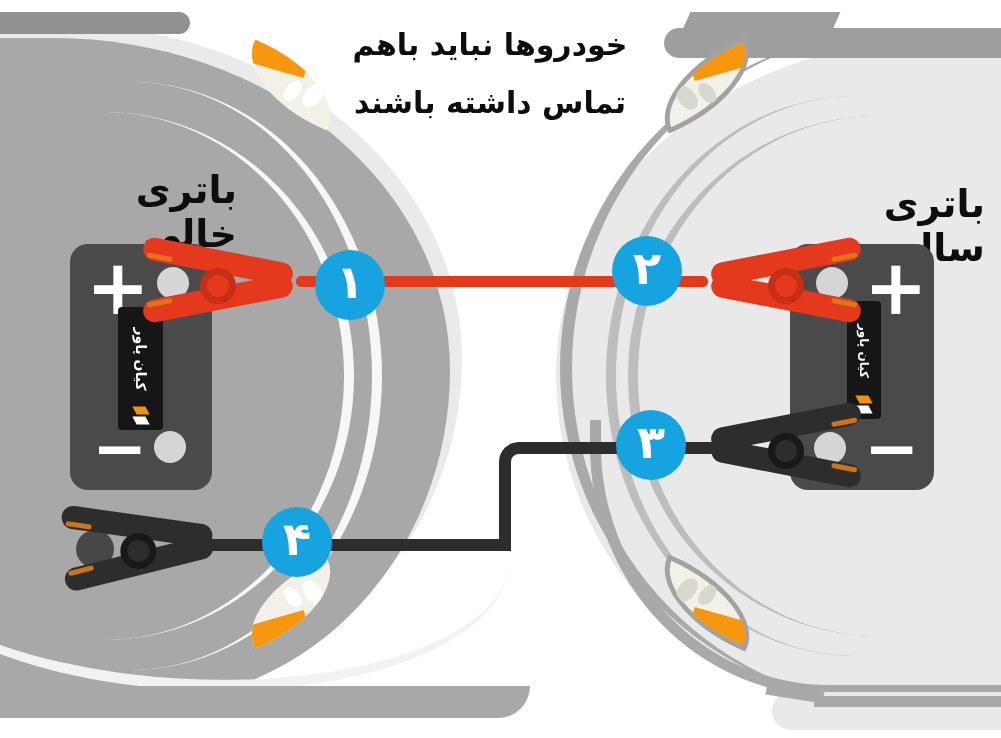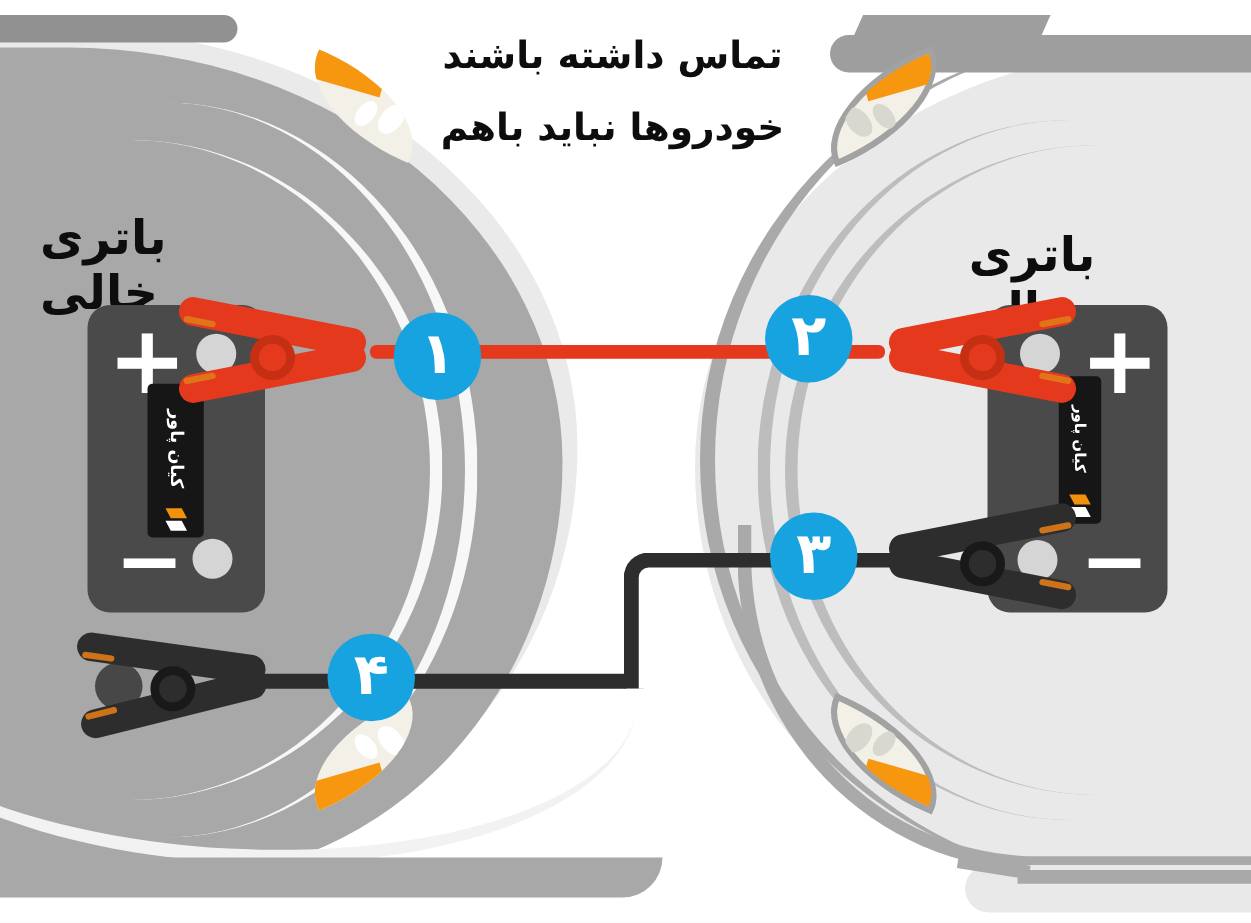--- a/index.html
+++ b/index.html
@@ -60,21 +60,21 @@
   .hl.gray-border .ov { background:#d8d7d0; }
   .hl-lt { left:240px; top:58px; transform:rotate(24deg); }
   .hl-lb { left:240px; top:576px; transform:scaleY(-1) rotate(24deg); }
   .hl-rt { left:652px; top:56px; transform:scaleX(-1) rotate(24deg); }
   .hl-rb { left:652px; top:574px; transform:scaleX(-1) scaleY(-1) rotate(24deg); }
 
   
   .fa { direction:rtl; color:#0d0d0d; font-weight:bold; }
   .note { left:280px; top:16px; width:420px; text-align:center; font-size:30px;
           line-height:58px; letter-spacing:-1px; }
-  .batt-label { font-size:38px; text-align:left; }
+  .batt-label { font-size:38px; text-align:right; }
   .batt-label-left  { left:32px;  top:168px; width:205px; }
   .batt-label-right { left:775px; top:182px; width:210px; }
 
   
   .battery { background:#4a4a4a; border-radius:18px; }
   .batt-l { left:70px;  top:244px; width:142px; height:246px; }
   .batt-r { left:790px; top:244px; width:144px; height:246px; }
   .terminal { width:32px; height:32px; border-radius:50%; background:#d5d5d5; }
   .sign { color:#ffffff; font-weight:bold; line-height:1; }
   .sign-plus { font-size:76px; }
@@ -233,17 +233,17 @@
     <div class="jaw b"></div>
     <div class="pivot"></div>
   </div>
 
   <div class="badge badge-1">۱</div>
   <div class="badge badge-2">۲</div>
   <div class="badge badge-3">۳</div>
   <div class="badge badge-4">۴</div>
 
   <div class="abs fa note">
+    <div>خودروها نباید باهم</div>
     <div>تماس داشته باشند</div>
-    <div>خودروها نباید باهم</div>
   </div>
 
 </div>
 
 </body></html>

